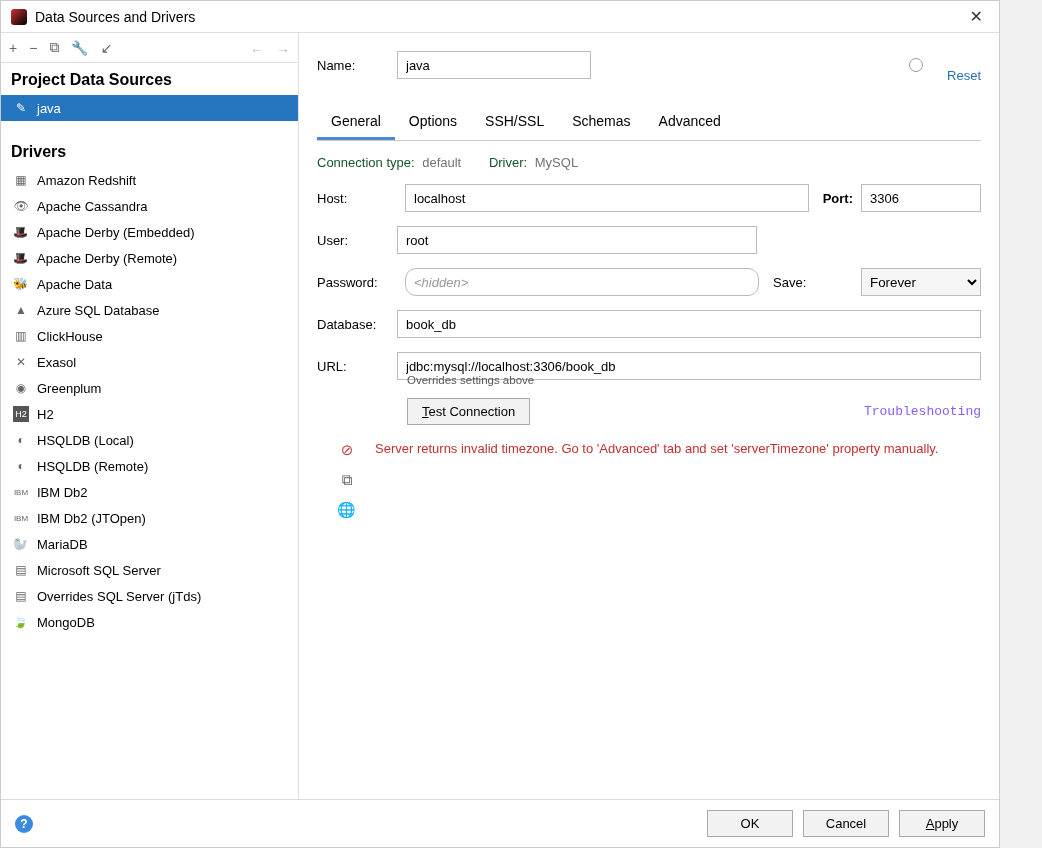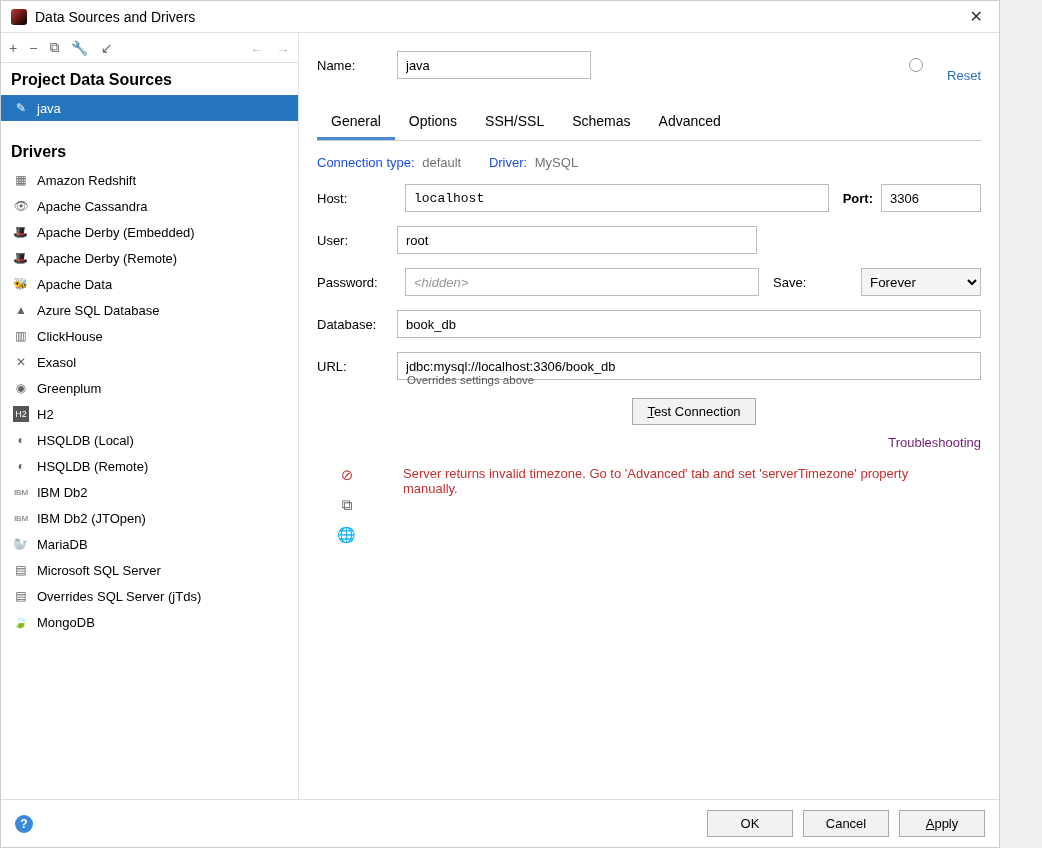--- a/index.html
+++ b/index.html
@@ -26,39 +26,39 @@
   .text-input { flex: 1; border: 1px solid #bbb; padding: 5px 8px; font-size: 13px; height: 28px; }
   .name-input-wrap { flex: 1; position: relative; }
   .name-circle { position: absolute; right: 8px; top: 50%; transform: translateY(-50%); width: 14px; height: 14px; border: 1px solid #999; border-radius: 50%; }
   .reset-link { color: #2a6fb5; cursor: pointer; margin-left: 16px; margin-top: 21px; }
   .comment-box { flex: 1; border: 1px solid #bbb; height: 30px; position: relative; }
   .expand-ic { position: absolute; right: 6px; top: 6px; font-size: 12px; color: #888; }
   .tabs { display: flex; border-bottom: 1px solid #ccc; margin-bottom: 14px; margin-top: 8px; }
   .tab { padding: 8px 14px; cursor: pointer; font-size: 14px; }
   .tab.active { border-bottom: 3px solid #4a8ad0; font-weight: 500; }
   .conn-line { margin-bottom: 14px; }
-  .conn-line .lbl { color: #1d4ed8; margin-right: 4px; }
+  .conn-line .lbl { color: #14532d; margin-right: 4px; }
   .conn-line .val { color: #737373; cursor: pointer; margin-right: 24px; }
   .half-row { display: flex; gap: 14px; margin-bottom: 14px; align-items: flex-end; }
   .half-row .col { display: flex; align-items: center; gap: 8px; }
   .half-row label { width: 80px; }
   .half-row .col.port label { width: auto; font-weight: bold; }
-  .port-input { width: 100px; }
+  .port-input { width: 120px; }
   .host-input { width: 360px; }
   .user-input { width: 270px; }
   .save-sel { width: 120px; border: 1px solid #bbb; height: 28px; padding: 4px; background: #f5f5f5; }
   .url-hint { font-size: 11.5px; color: #555; margin-left: 90px; margin-top: -10px; margin-bottom: 12px; }
   .btn { border: 1px solid #aaa; background: #f2f2f2; padding: 5px 14px; cursor: pointer; font-size: 13px; }
-  .tc-row { display: flex; align-items: center; margin-left: 90px; gap: 10px; margin-bottom: 10px; flex-direction: column; }
-  .trouble { margin-left: auto; color: #701a75; cursor: pointer; }
+  .tc-row { display: flex; align-items: center; margin-left: 90px; gap: 10px; margin-bottom: 10px; }
+  .trouble { margin-left: auto; color: #8b5cf6; cursor: pointer; font-family: Liberation Mono, monospace; }
   .err-row { display: flex; gap: 18px; margin-top: 6px; }
   .err-icons { display: flex; flex-direction: column; gap: 12px; align-items: center; width: 40px; padding-left: 20px;}
   .err-icons span { color: #666; cursor: pointer; font-size: 15px; }
   .err-icons .warn { color: #c94040; }
-  .err-msg { color: #c13030; font-size: 13px; flex: 1; padding-right: 20px; margin-left: 28px;}
+  .err-msg { color: #c13030; font-size: 13px; flex: 1; padding-right: 20px;}
   .footer { border-top: 1px solid #ddd; padding: 10px 14px; display: flex; align-items: center; gap: 10px; }
   .footer .help { width: 18px; height: 18px; border-radius: 50%; background: #3b8adb; color: #fff; display: flex; align-items: center; justify-content: center; font-size: 12px; font-weight: bold;}
   .footer .spacer { flex: 1; }
   .footer .btn { min-width: 86px; }
   .url-input { font-family: inherit; }
   input::placeholder { color:#999; font-style: italic;}
 </style>
 </head>
 <body>
 
@@ -187,37 +187,37 @@
       <div class="conn-line">
         <span class="lbl">Connection type:</span>
         <span class="val">default</span>
         <span class="lbl">Driver:</span>
         <span class="val">MySQL</span>
       </div>
 
       <div class="half-row">
         <div class="col" style="flex:1">
           <label>Host:</label>
-          <input type="text" class="text-input host-input" style="flex: 1 1 0%; font-family: Liberation Mono, monospace;" value="localhost">
+          <input type="text" class="text-input host-input" style="flex: 1 1 0%;" value="localhost">
         </div>
         <div class="col port">
           <label>Port:</label>
           <input type="text" class="text-input port-input" value="3306" style="">
         </div>
       </div>
 
       <div class="form-row">
         <label>User:</label>
         <input type="text" class="text-input user-input" style="flex: 0 0 360px;" value="root">
       </div>
 
       <div class="half-row">
         <div class="col" style="flex:1">
           <label>Password:</label>
-          <input type="password" class="text-input" style="flex: 1 1 0%;" placeholder="&lt;hidden&gt;">
+          <input type="password" class="text-input" style="flex: 1 1 0%; border-radius: 11px;" placeholder="&lt;hidden&gt;">
         </div>
         <div class="col">
           <label>Save:</label>
           <select class="save-sel">
             <option>Forever</option>
           </select>
         </div>
       </div>
 
       <div class="form-row">

